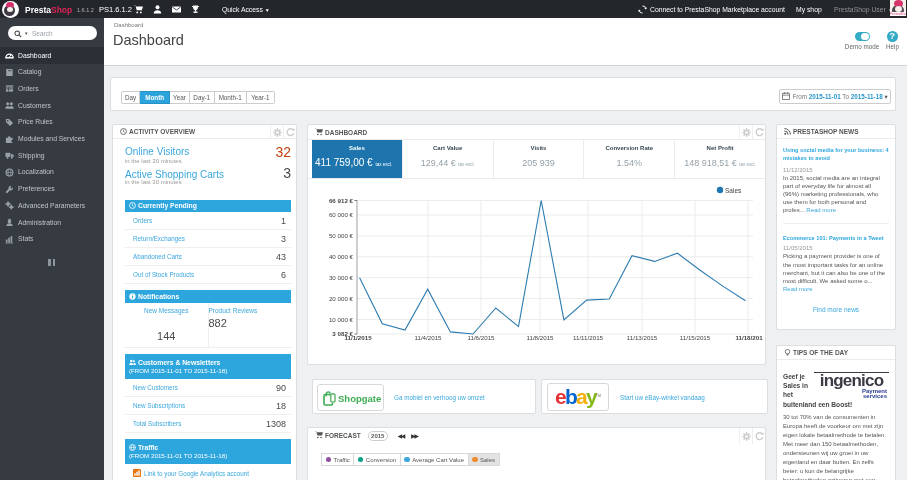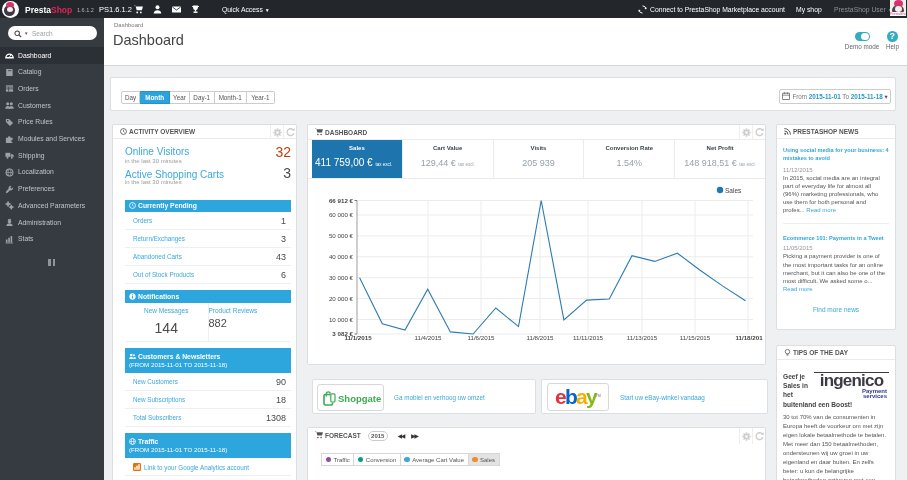--- a/index.html
+++ b/index.html
@@ -266,21 +266,21 @@
       </div>
 
     <div class="secbar" style="margin-top:6px"><svg width="7" height="7" viewBox="0 0 10 10" style="vertical-align:-1px;margin-right:2px">
           <circle cx="5" cy="5" r="4.5" fill="#fff"></circle>
           <rect x="4.3" y="4.2" width="1.4" height="3.6" fill="#2da5dd"></rect>
           <circle cx="5" cy="2.6" r="0.8" fill="#2da5dd"></circle>
         </svg>Notifications</div>
     <div style="display:flex;border-bottom:1px solid #efefef">
       <div style="flex:1;text-align:center;border-right:1px solid #efefef;padding:4px 0 5.5px 0">
         <div style="font-size:6.5px;color:#3ba7dc">New Messages</div>
-        <div style="font-size:14px;color:#4a4a4a;margin-top:6px">144</div>
+        <div style="font-size:11px;color:#4a4a4a;margin-top:16px">144</div>
       </div>
       <div style="flex:1;padding:4px 0 5.5px 0">
         <div style="font-size:6.5px;color:#3ba7dc">Product Reviews</div>
         <div style="font-size:11px;color:#4a4a4a;margin-top:3px">882</div>
       </div>
     </div>
 
     <div class="secbar two" style="margin-top:6px"><svg width="7" height="7" viewBox="0 0 10 10" style="vertical-align:-1px;margin-right:2px">
           <circle cx="3.2" cy="3" r="1.8" fill="#fff"></circle>
           <circle cx="7" cy="3.2" r="1.5" fill="#fff"></circle>

